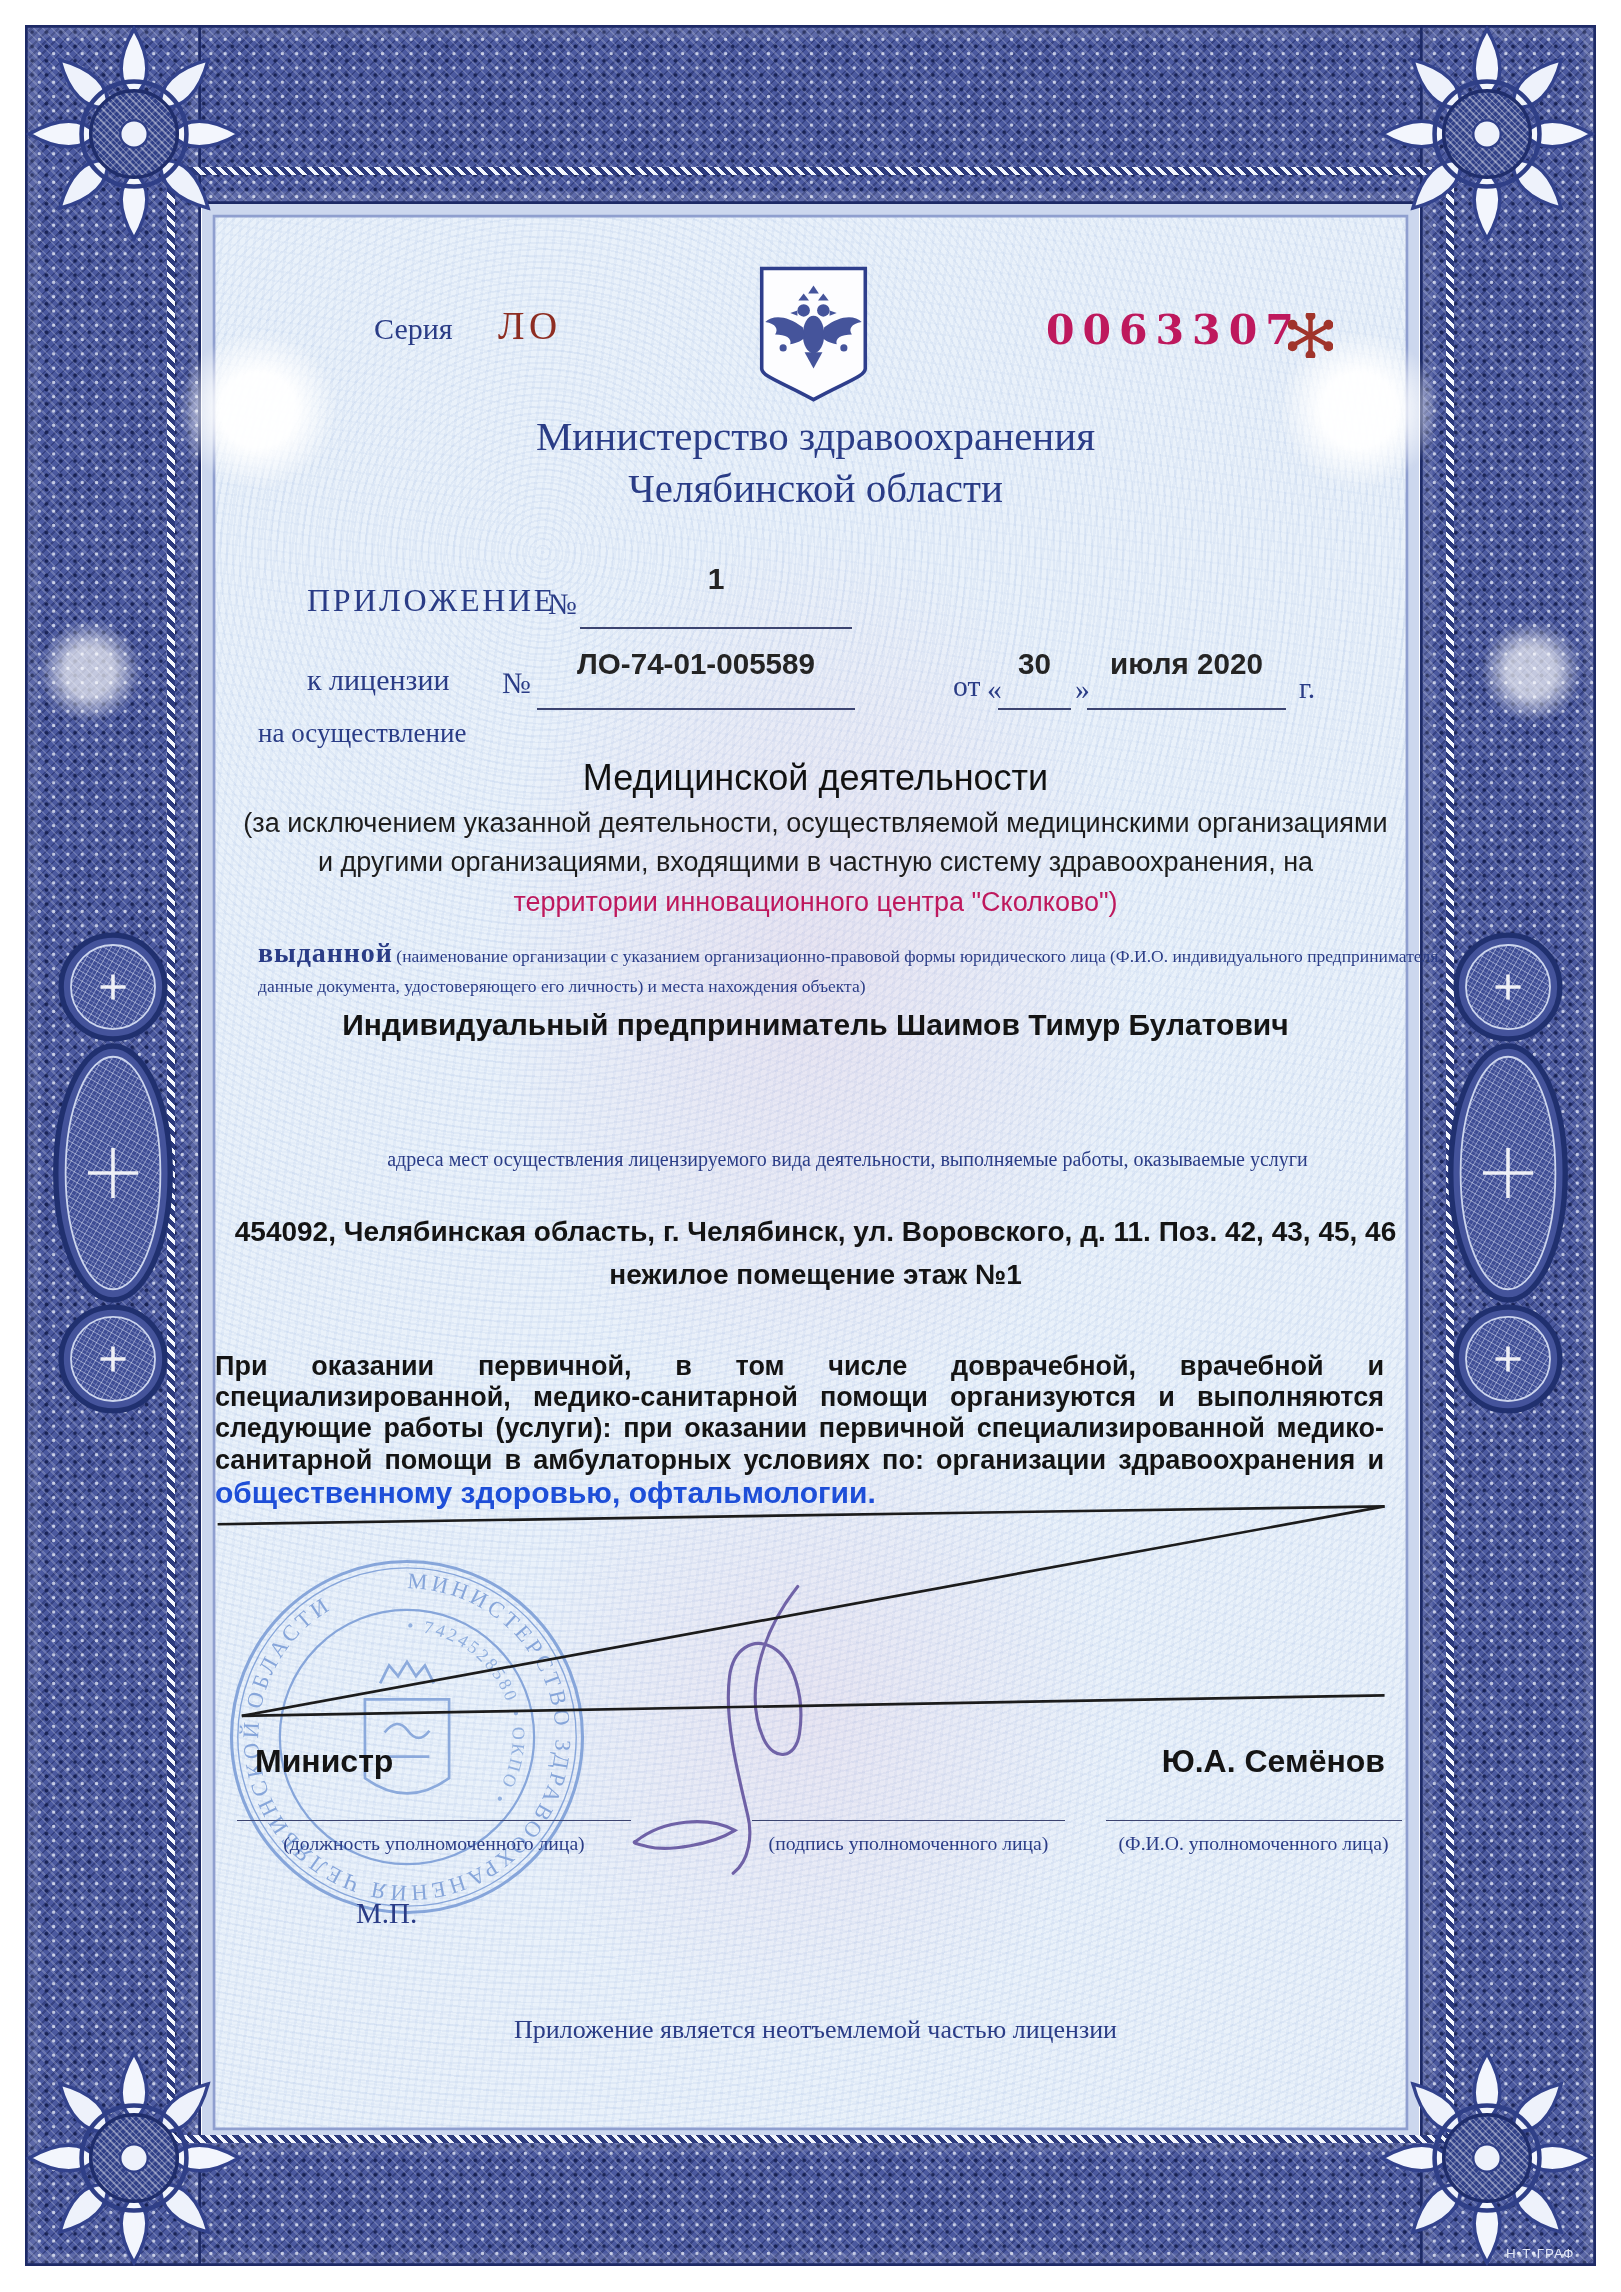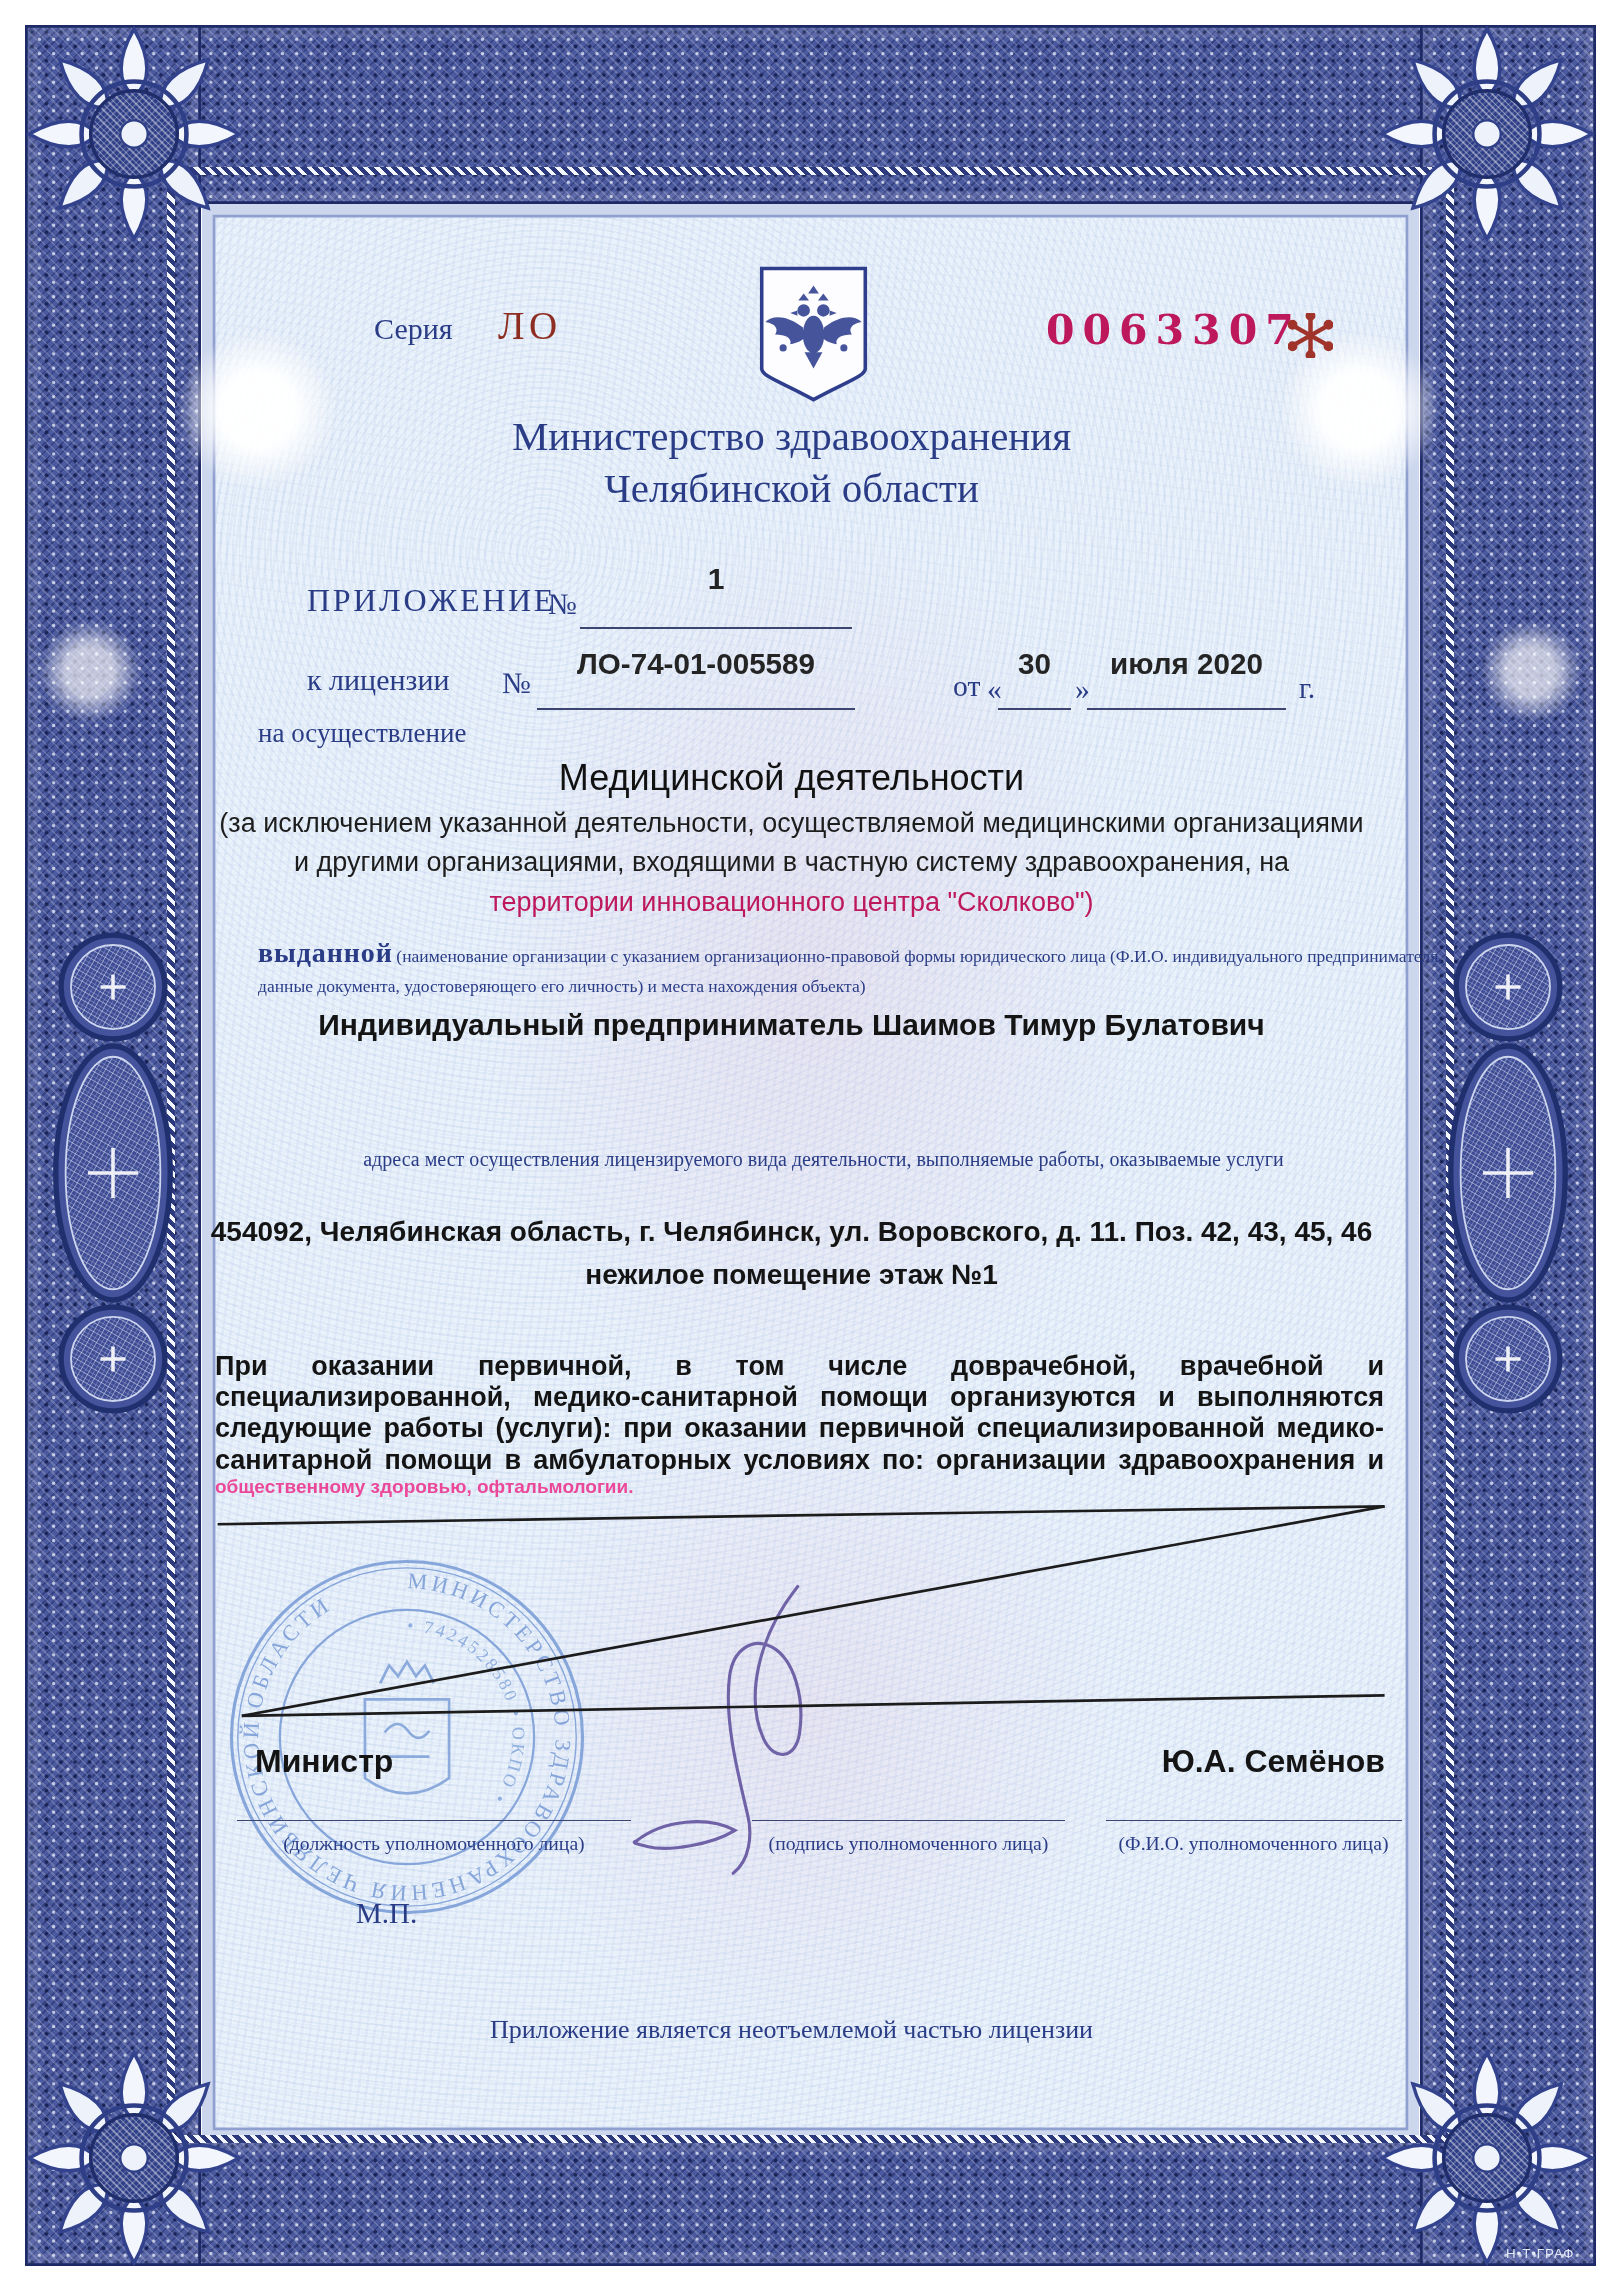--- a/index.html
+++ b/index.html
@@ -45,21 +45,21 @@
     filter:blur(0.9px);z-index:2;}
 
   .corner{position:absolute;width:228px;height:228px;z-index:3;}
   .chain{position:absolute;width:152px;height:502px;z-index:3;}
 
   
   .content{position:absolute;inset:0;z-index:5;}
   .navy{color:#2a3c86;}
   .red{color:#9a2f26;}
   .lbl{position:absolute;white-space:nowrap;}
-  .center{left:190px;width:1203px;text-align:center;}
+  .center{left:214px;width:1203px;text-align:center;}
   .rule{position:absolute;border-top:2.2px solid #3c4470;}
   .val{font-family:"Liberation Sans",sans-serif;font-weight:bold;color:#242424;}
   .just{position:absolute;left:215px;width:1169px;text-align:justify;text-align-last:justify;
         font-family:"Liberation Sans",sans-serif;font-weight:bold;color:#141414;
         font-size:27px;line-height:31px;white-space:normal;}
   .zlines{position:absolute;inset:0;z-index:6;pointer-events:none;}
   .stamp{position:absolute;left:219px;top:1549px;width:376px;height:376px;z-index:3;opacity:.92;}
   .sig{position:absolute;left:622px;top:1581px;width:251px;height:296px;z-index:6;}
 </style>
 </head>
@@ -285,21 +285,21 @@
     <div class="lbl sans center" style="top:1008px;font-size:30px;font-weight:bold;color:#141414;">Индивидуальный предприниматель Шаимов Тимур Булатович</div>
 
     <div class="lbl serif navy center" style="top:1148px;font-size:20px;padding-left:32px;">адреса мест осуществления лицензируемого вида деятельности, выполняемые работы, оказываемые услуги</div>
     <div class="lbl sans center" style="top:1216px;font-size:28px;font-weight:bold;color:#141414;">454092, Челябинская область, г. Челябинск, ул. Воровского, д. 11. Поз. 42, 43, 45, 46</div>
     <div class="lbl sans center" style="top:1259px;font-size:28px;font-weight:bold;color:#141414;">нежилое помещение этаж №1</div>
 
     <div class="just" style="top:1351px;">При оказании первичной, в том числе доврачебной, врачебной и</div>
     <div class="just" style="top:1382px;">специализированной, медико-санитарной помощи организуются и выполняются</div>
     <div class="just" style="top:1413px;">следующие работы (услуги): при оказании первичной специализированной медико-</div>
     <div class="just" style="top:1445px;">санитарной помощи в амбулаторных условиях по: организации здравоохранения и</div>
-    <div class="lbl sans" style="left:215px;top:1476px;font-size:19px;font-weight:bold;color:#ec4899;">общественному здоровью, офтальмологии.</div>
+    <div class="lbl sans" style="left:215px;top:1476px;font-size:30px;font-weight:bold;color:#1d4ed8;">общественному здоровью, офтальмологии.</div>
 
     <div class="lbl sans" style="left:255px;top:1743px;font-size:32px;font-weight:bold;color:#141414;">Министр</div>
     <div class="lbl sans" style="left:202px;top:1743px;width:1183px;text-align:right;font-size:32px;font-weight:bold;color:#141414;">Ю.А. Семёнов</div>
 
     <div class="rule" style="left:237px;top:1820px;width:394px;border-top-width:1.8px;"></div>
     <div class="rule" style="left:752px;top:1820px;width:313px;border-top-width:1.8px;"></div>
     <div class="rule" style="left:1106px;top:1820px;width:296px;border-top-width:1.8px;"></div>
 
     <div class="lbl serif navy" style="left:237px;top:1832px;width:394px;text-align:center;font-size:19.7px;white-space:normal;">(должность уполномоченного лица)</div>
     <div class="lbl serif navy" style="left:743px;top:1832px;width:331px;text-align:center;font-size:19.7px;white-space:normal;">(подпись уполномоченного лица)</div>

